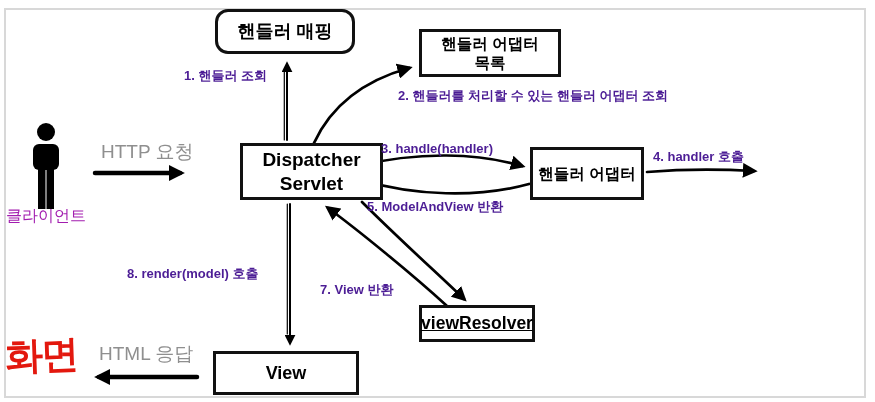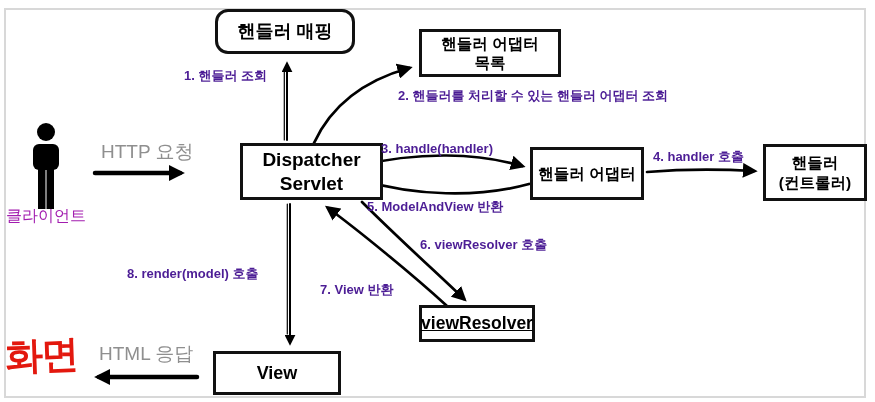--- a/index.html
+++ b/index.html
@@ -90,30 +90,27 @@
   <div class="client-label">클라이언트</div>
 
   <div class="screen-note">화면</div>
 
   <div class="box" style="left:215px;top:9px;width:140px;height:45px;font-size:18px;border-radius:13px;">핸들러 매핑</div>
   <div class="box" style="left:419px;top:29px;width:142px;height:48px;font-size:15.5px;">핸들러 어댑터
 목록</div>
   <div class="box" style="left:212px;top:143px;width:143px;height:57px;font-size:19px;margin-left:28px;">Dispatcher
 Servlet</div>
   <div class="box" style="left:530px;top:147px;width:114px;height:53px;font-size:15.5px;">핸들러 어댑터</div>
-  <div class="box" style="left:763px;top:144px;width:104px;height:57px;font-size:15.5px;">핸들러
-(컨트롤러)</div>
   <div class="box" style="left:419px;top:305px;width:116px;height:37px;font-size:17.5px;text-decoration:underline;">viewResolver</div>
-  <div class="box" style="left:213px;top:351px;width:128px;height:44px;font-size:18px;">View</div>
+  <div class="box" style="left:213px;top:351px;width:146px;height:44px;font-size:18px;">View</div>
 
   <div class="step" style="left:184px;top:67px;">1. 핸들러 조회</div>
   <div class="step" style="left:398px;top:87px;">2. 핸들러를 처리할 수 있는 핸들러 어댑터 조회</div>
   <div class="step" style="left:381px;top:141px;">3. handle(handler)</div>
   <div class="step" style="left:653px;top:148px;">4. handler 호출</div>
   <div class="step" style="left:367px;top:198px;">5. ModelAndView 반환</div>
-  <div class="step" style="left:420px;top:236px;">6. viewResolver 호출</div>
   <div class="step" style="left:320px;top:281px;">7. View 반환</div>
   <div class="step" style="left:127px;top:265px;">8. render(model) 호출</div>
 
   <div class="muted" style="left:101px;top:139px;">HTTP 요청</div>
   <div class="muted" style="left:99px;top:341px;">HTML 응답</div>
 
 </div>
 
 </body></html>

